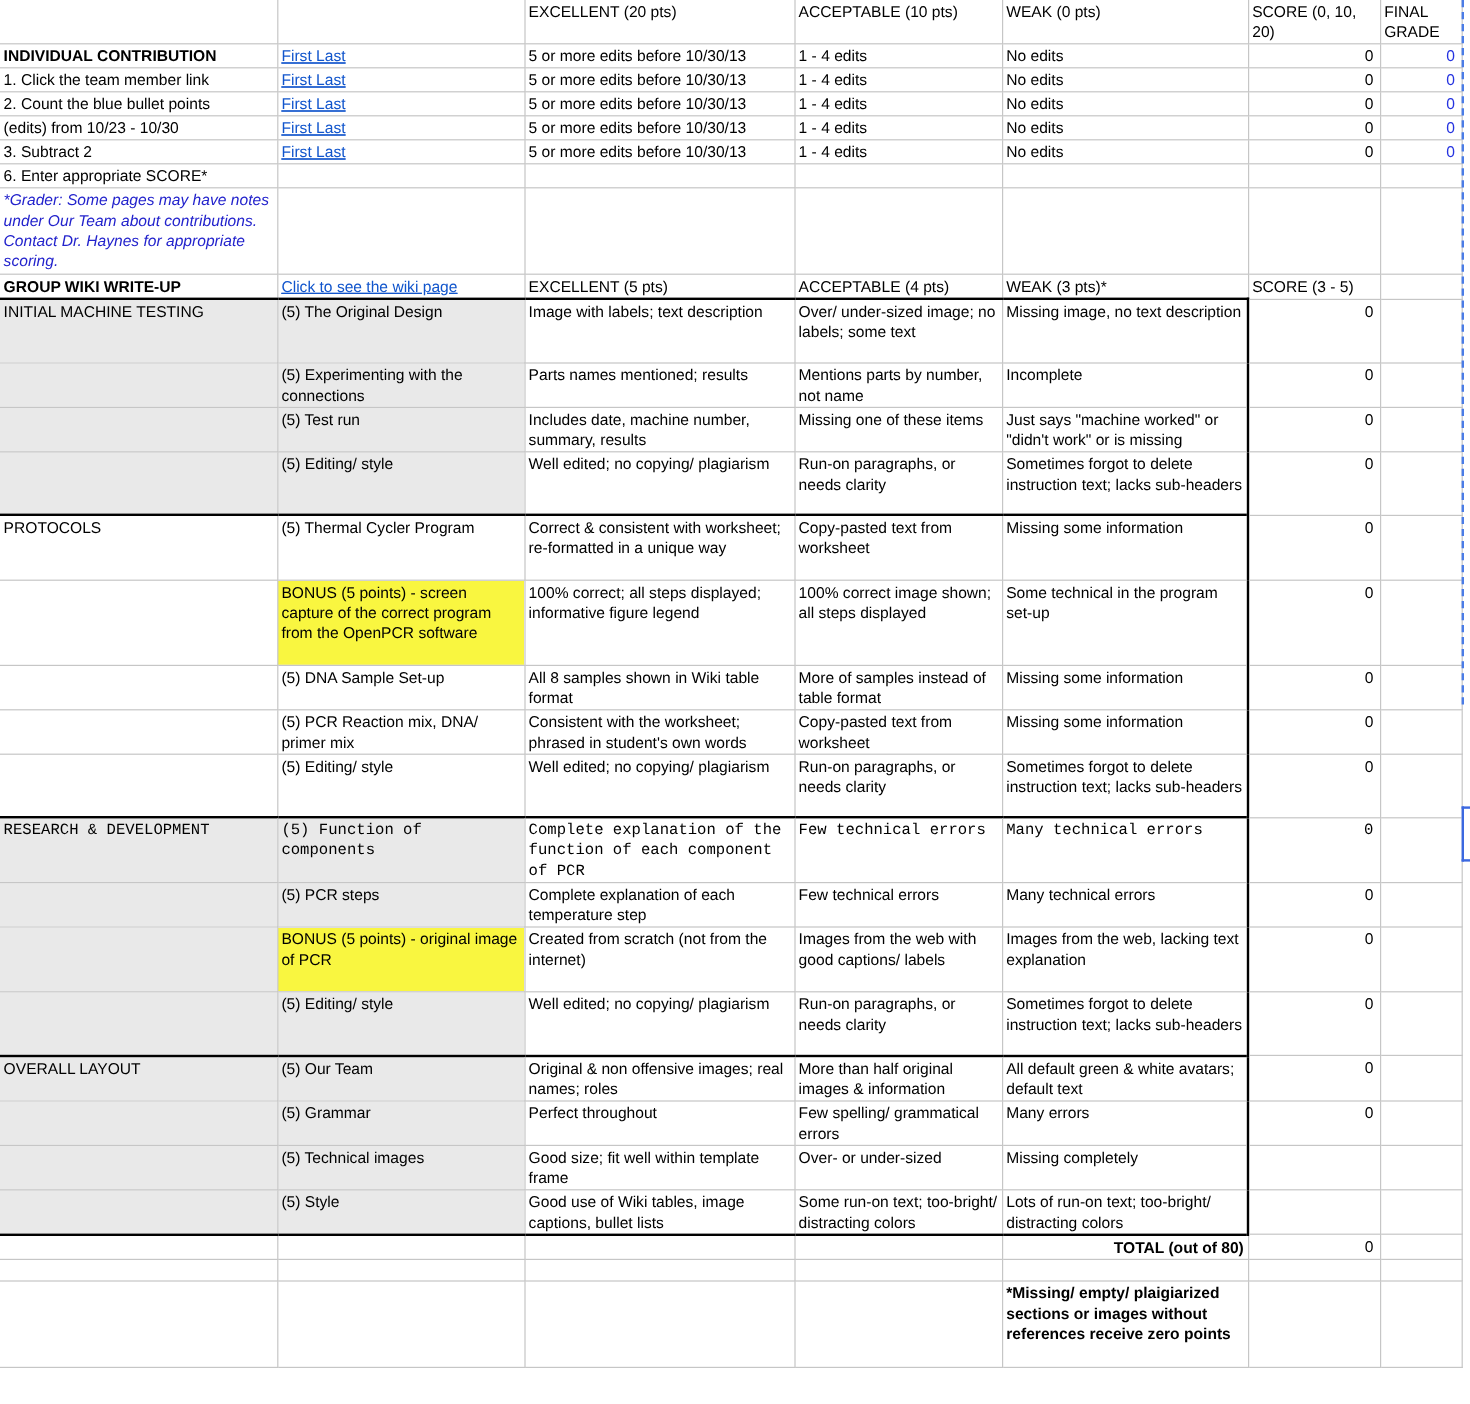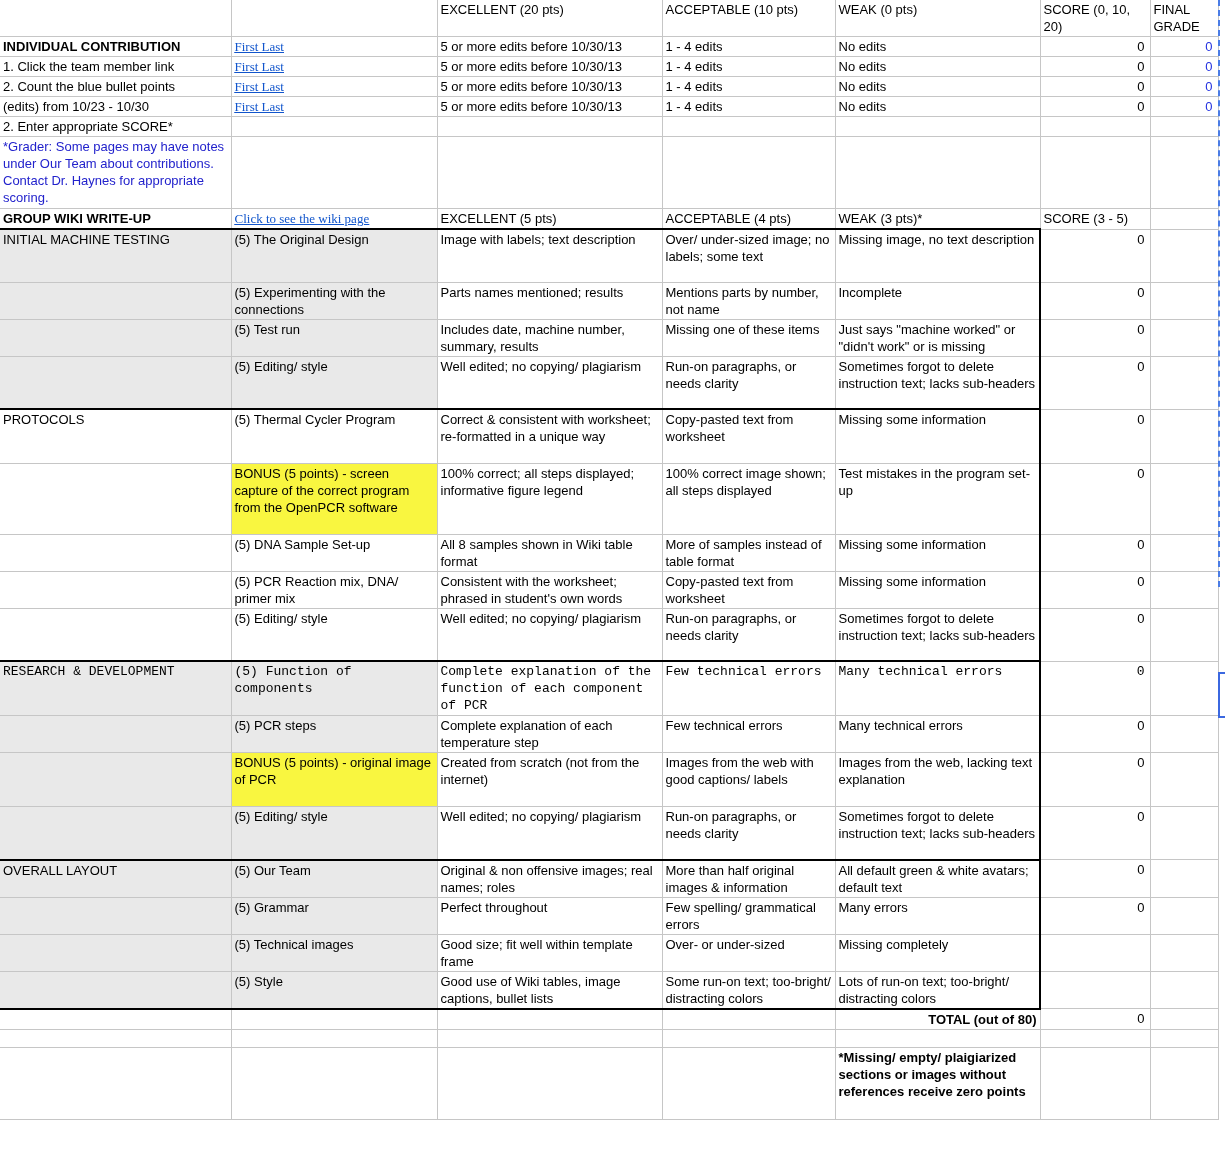--- a/index.html
+++ b/index.html
@@ -31,21 +31,21 @@
   tr.imt td.ca,tr.imt td.cb,
   tr.rd td.ca,tr.rd td.cb,
   tr.ol td.ca,tr.ol td.cb{background:var(--grayband);}
   td.yellow{background:var(--highlight) !important;}
 
   .bold{font-weight:bold;}
   .num{text-align:right;padding-right:5px;}
   .final{text-align:right;padding-right:5px;color:var(--finalblue);}
   .note{color:var(--noteblue);}
   .totlabel{font-weight:bold;text-align:right;}
-  .link{color:var(--linkblue);text-decoration:underline;cursor:pointer;font-family:Liberation Serif, serif;}
+  .link{color:var(--linkblue);text-decoration:underline;cursor:pointer;}
 
   
   #dashed-boundary{
     position:absolute;left:1218px;top:0;width:0;height:587px;
     border-right:2px dashed var(--dashblue);
   }
   #selection-fragment{
     position:absolute;left:1218px;top:672px;width:7px;height:42px;
     border:2px solid var(--selblue);border-right:none;background:#fff;
   }
@@ -104,29 +104,38 @@
         <tr class="" style="height: 20px;">
           <td class="ca">(edits) from 10/23 - 10/30</td>
           <td class="cb link"><span class="link">First Last</span></td>
           <td class="cc">5 or more edits before 10/30/13</td>
           <td class="cd">1 - 4 edits</td>
           <td class="ce">No edits</td>
           <td class="cf num">0</td>
           <td class="cg final">0</td>
         </tr>
         <tr class="" style="height: 20px;">
-          <td class="ca">2. Enter appropriate SCORE*</td>
+          <td class="ca">3. Subtract 2</td>
+          <td class="cb link"><span class="link">First Last</span></td>
+          <td class="cc">5 or more edits before 10/30/13</td>
+          <td class="cd">1 - 4 edits</td>
+          <td class="ce">No edits</td>
+          <td class="cf num">0</td>
+          <td class="cg final">0</td>
+        </tr>
+        <tr class="" style="height: 20px;">
+          <td class="ca">6. Enter appropriate SCORE*</td>
           <td class="cb"></td>
           <td class="cc"></td>
           <td class="cd"></td>
           <td class="ce"></td>
           <td class="cf"></td>
           <td class="cg"></td>
         </tr>
-        <tr class="" style="height: 72px;">
+        <tr class="" style="height: 72px; font-style: italic;">
           <td class="ca note">*Grader: Some pages may have notes under Our Team about contributions. Contact Dr. Haynes for appropriate scoring.</td>
           <td class="cb"></td>
           <td class="cc"></td>
           <td class="cd"></td>
           <td class="ce"></td>
           <td class="cf"></td>
           <td class="cg"></td>
         </tr>
         <tr class="" style="height: 20px;">
           <td class="ca bold">GROUP WIKI WRITE-UP</td>
@@ -180,21 +189,21 @@
           <td class="cd">Copy-pasted text from worksheet</td>
           <td class="ce">Missing some information</td>
           <td class="cf num">0</td>
           <td class="cg"></td>
         </tr>
         <tr class="prot" style="height: 71px;">
           <td class="ca"></td>
           <td class="cb yellow">BONUS (5 points) - screen capture of the correct program from the OpenPCR software</td>
           <td class="cc">100% correct; all steps displayed; informative figure legend</td>
           <td class="cd">100% correct image shown; all steps displayed</td>
-          <td class="ce">Test mistakes in the program set-up</td>
+          <td class="ce">Some technical in the program set-up</td>
           <td class="cf num">0</td>
           <td class="cg"></td>
         </tr>
         <tr class="prot" style="height: 36px; padding-left: 35px;">
           <td class="ca"></td>
           <td class="cb">(5) DNA Sample Set-up</td>
           <td class="cc">All 8 samples shown in Wiki table format</td>
           <td class="cd">More of samples instead of table format</td>
           <td class="ce">Missing some information</td>
           <td class="cf num">0</td>

